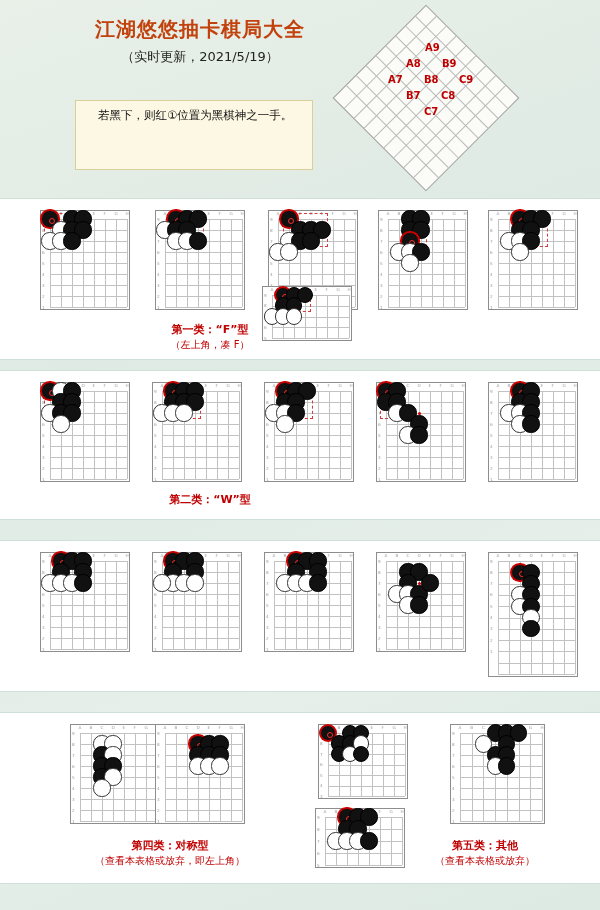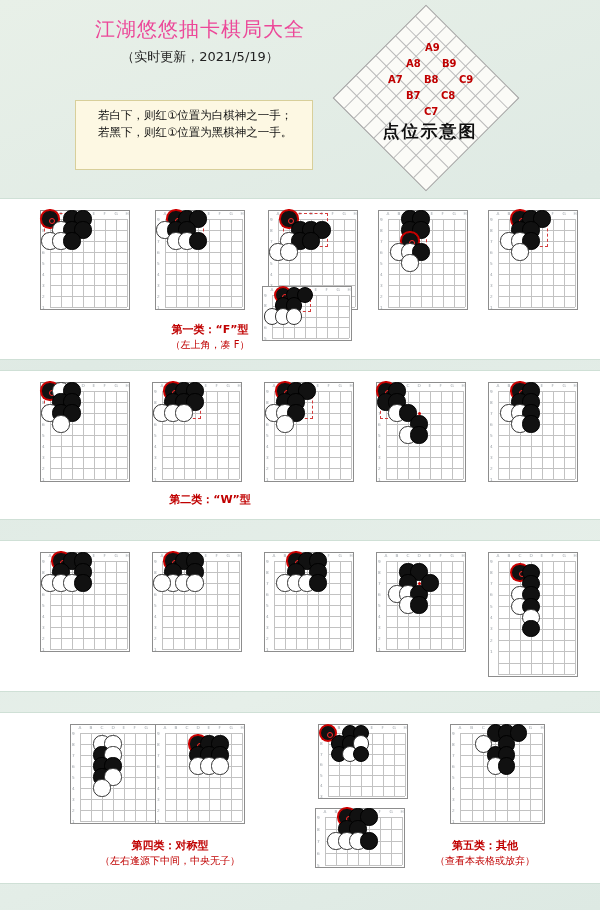--- a/index.html
+++ b/index.html
@@ -7,21 +7,21 @@
     width:600px;height:910px;
     background:linear-gradient(160deg,#e8f0e8 0%,#dfeae4 35%,#e6efe9 70%,#dde9e3 100%);
     font-family:"DejaVu Sans","Liberation Sans",sans-serif;
     position:relative;overflow:hidden;
   }
   .page{position:relative;width:600px;height:910px;}
 
   
   .title{
     position:absolute;left:70px;top:16px;width:260px;text-align:center;
-    color:#ec4899;font-size:20px;font-weight:normal;letter-spacing:1px;
+    color:#c2410c;font-size:20px;font-weight:bold;letter-spacing:1px;
   }
   .subtitle{
     position:absolute;left:70px;top:48px;width:260px;text-align:center;
     color:#222;font-size:13px;
   }
   .note{
     position:absolute;left:75px;top:100px;width:238px;height:70px;
     background:#fdf8e3;border:1px solid #d8cf9a;
     padding:6px 8px;box-sizing:border-box;
     font-size:11.5px;color:#111;line-height:17px;
@@ -63,21 +63,20 @@
 </style>
 </head>
 <body>
 
 <div class="page">
 
   <div class="title">江湖悠悠抽卡棋局大全</div>
   <div class="subtitle">（实时更新，2021/5/19）</div>
 
   <div class="note">
-    <div class="line indent"><span>若白下，则红①位置为白棋神之一手；</span></div>
     <div class="line indent"><span>若黑下，则红①位置为黑棋神之一手。</span></div>
   </div>
 
   <div class="diamond-wrap">
     <div class="diamond">
       <div class="g" style="left:0;top:14px;width:130px;height:1px;"></div>
       <div class="g" style="left:0;top:28px;width:130px;height:1px;"></div>
       <div class="g" style="left:0;top:42px;width:130px;height:1px;"></div>
       <div class="g" style="left:0;top:56px;width:130px;height:1px;"></div>
       <div class="g" style="left:0;top:70px;width:130px;height:1px;"></div>
@@ -98,37 +97,36 @@
       <span style="left:66px;top:46px;">A8</span>
       <span style="left:102px;top:46px;">B9</span>
       <span style="left:48px;top:62px;">A7</span>
       <span style="left:84px;top:62px;">B8</span>
       <span style="left:119px;top:62px;">C9</span>
       <span style="left:66px;top:78px;">B7</span>
       <span style="left:101px;top:78px;">C8</span>
       <span style="left:84px;top:94px;">C7</span>
     </div>
   </div>
-  <div class="dcap">点位示意图</div>
 
   <div class="band" id="band1" style="top:198px;height:160px;"></div>
   <div class="band" id="band2" style="top:370px;height:148px;"></div>
   <div class="band" id="band3" style="top:540px;height:150px;"></div>
   <div class="band" id="band4" style="top:712px;height:170px;"></div>
 
   <div class="caption" style="left:60px;top:322px;width:300px;">
     <div>第一类：“F”型</div>
     <div class="sub">（左上角，凑 F）</div>
   </div>
   <div class="caption" style="left:50px;top:492px;width:320px;">
     <div>第二类：“W”型</div>
   </div>
   <div class="caption" style="left:45px;top:838px;width:250px;">
     <div>第四类：对称型</div>
-    <div class="sub">（左右逢源下中间，中央无子）</div>
+    <div class="sub">（查看本表格或放弃，即左上角）</div>
   </div>
   <div class="caption" style="left:390px;top:838px;width:190px;">
     <div>第五类：其他</div>
     <div class="sub">（查看本表格或放弃）</div>
   </div>
 
   <div class="vline" style="left:300px;top:716px;width:1px;height:0px;"></div>
 
 <div class="board" style="left: 40px; top: 210px; width: 90px; height: 100px;">
       <div class="gl" style="left: 9px; top: 8px; width: 77px; height: 1px;"></div>

